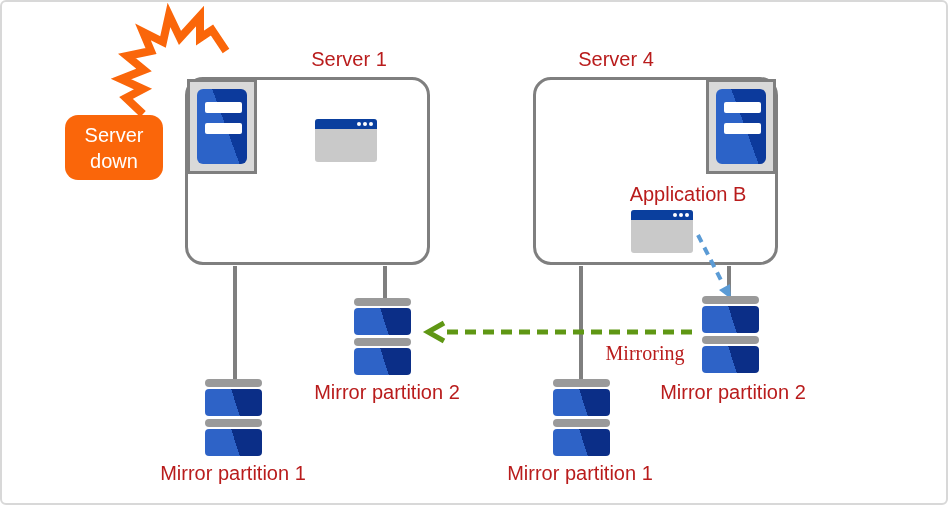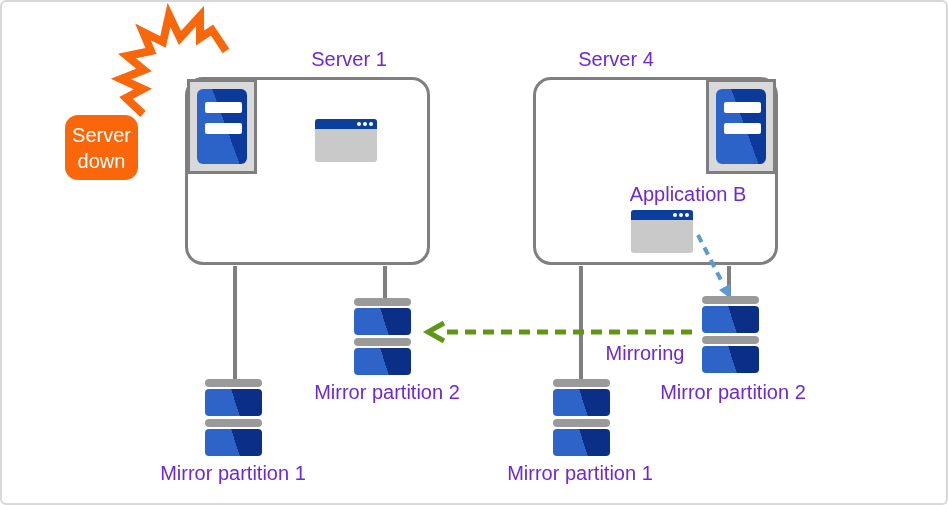--- a/index.html
+++ b/index.html
@@ -12,21 +12,21 @@
     width: 948px;
     height: 505px;
     background: #ffffff;
     border: 2px solid #d8d8d8;
     border-radius: 6px;
     overflow: hidden;
   }
   .label {
     position: absolute;
     font-size: 20px;
-    color: #6d28d9;
+    color: #b91c1c;
     white-space: nowrap;
     transform: translateX(-50%);
   }
   
   .server-box {
     position: absolute;
     border: 3px solid #7f7f7f;
     border-radius: 18px;
     background: #ffffff;
     width: 245px;
@@ -114,21 +114,21 @@
     border-radius: 4px;
     background: linear-gradient(72deg, #2e63c7 53%, #0b2e87 53%);
   }
   .disk .seg:last-child { margin-bottom: 0; }
 
   
   .crash-badge {
     position: absolute;
     left: 63px;
     top: 113px;
-    width: 73px;
+    width: 98px;
     height: 65px;
     background: #fa660a;
     border-radius: 13px;
     color: #ffffff;
     font-size: 20px;
     line-height: 26px;
     display: flex;
     flex-direction: column;
     justify-content: center;
     align-items: center;
@@ -230,15 +230,15 @@
     <div class="seg"></div>
     <div class="cap"></div>
     <div class="seg"></div>
   </div>
 
   <div class="label" style="left:385px; top:379px;">Mirror partition 2</div>
   <div class="label" style="left:231px; top:460px;">Mirror partition 1</div>
   <div class="label" style="left:578px; top:460px;">Mirror partition 1</div>
   <div class="label" style="left:731px; top:379px;">Mirror partition 2</div>
 
-  <div class="label" style="left:643px; top:340px;">Mirroring</div>
+  <div class="label" style="left:643px; top:340px;font-family:Liberation Serif, serif;">Mirroring</div>
 
 </div>
 
 </body></html>

